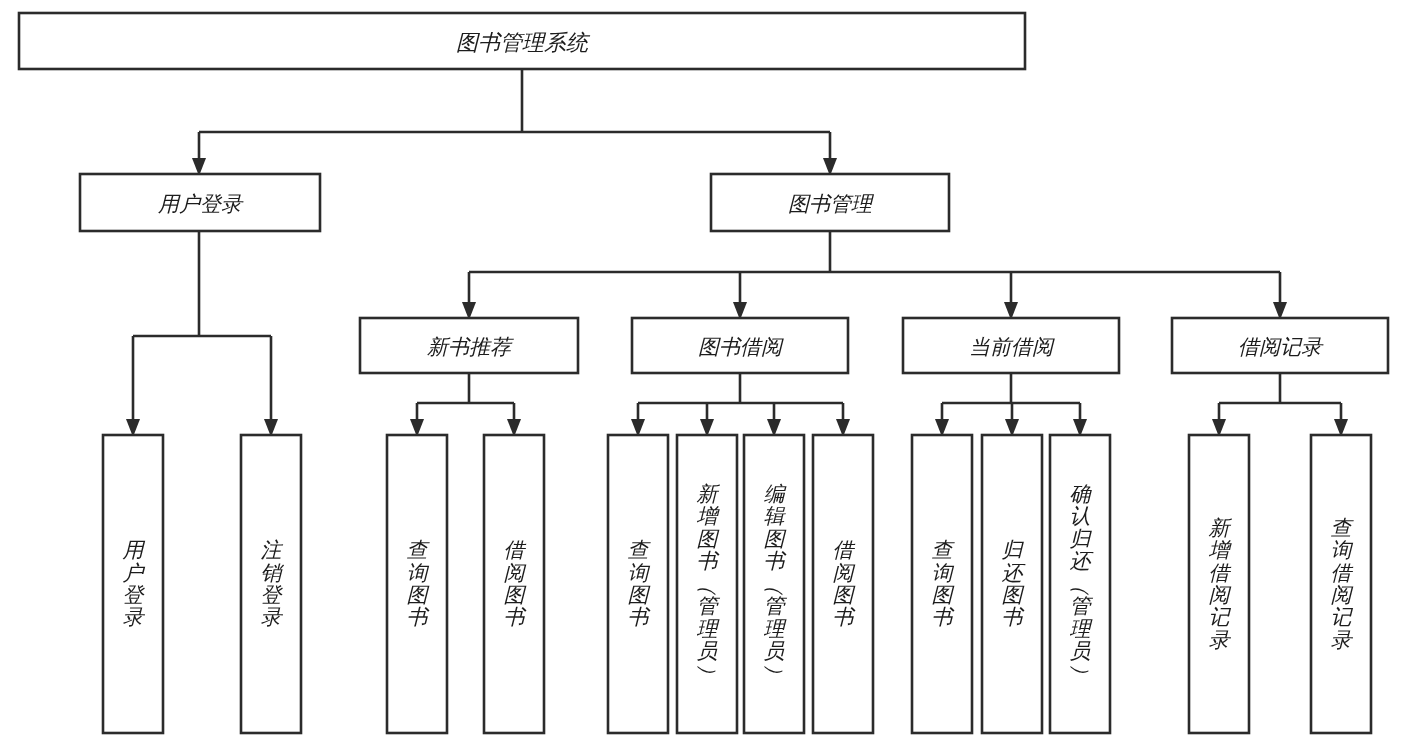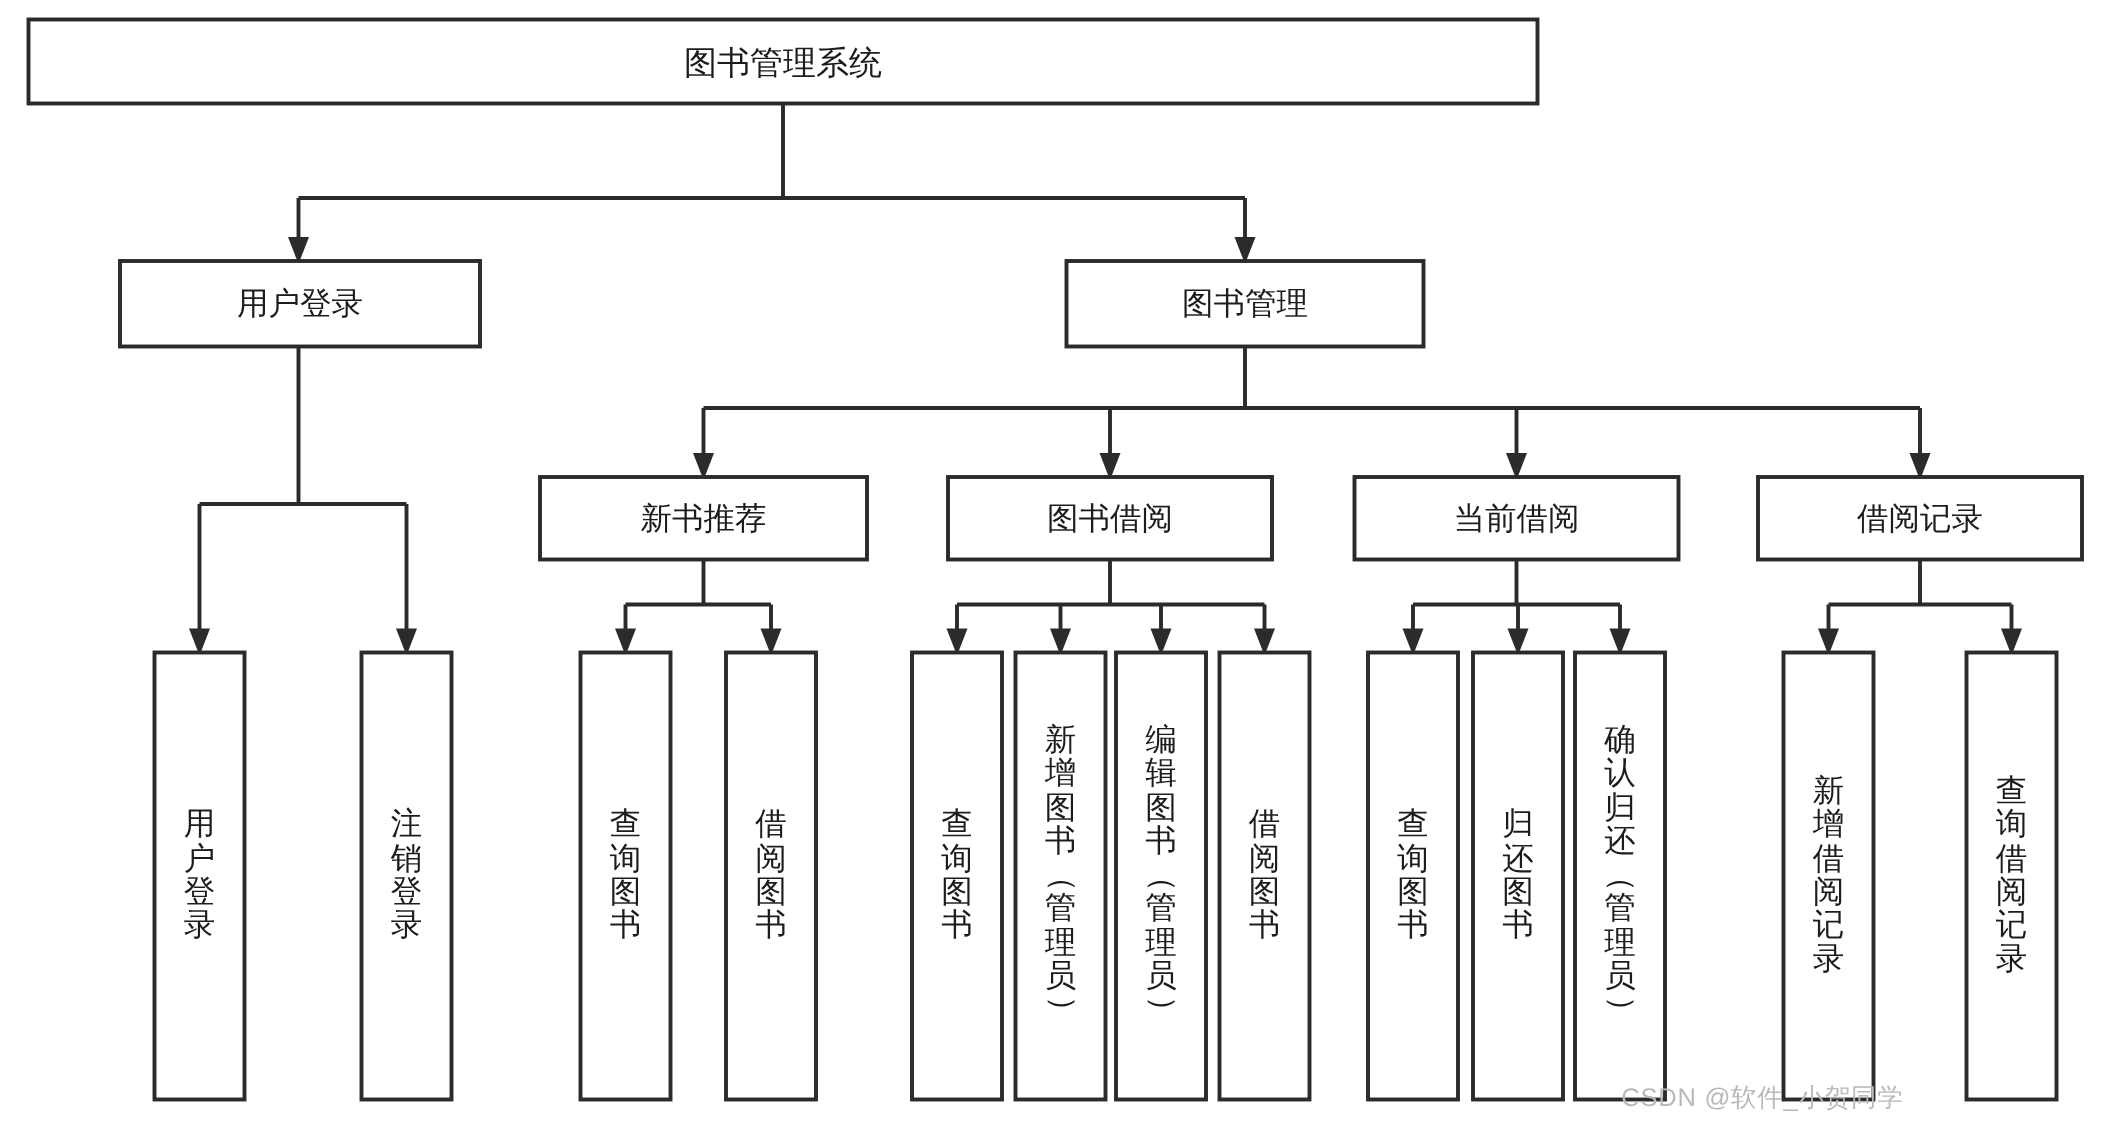--- a/index.html
+++ b/index.html
@@ -12,20 +12,21 @@
     width: 1405px;
     height: 747px;
     font-family: "Liberation Sans", "DejaVu Sans", sans-serif;
     overflow: hidden;
     position: relative;
   }
   #diagram-root {
     position: relative;
     width: 1277px;
     height: 747px;
+    font-style: italic;
   }
   svg#diagram-svg {
     position: absolute;
     top: 0;
     left: 0;
     width: 1405px;
     height: 747px;
     display: block;
   }
   .node-box {
@@ -314,14 +315,13 @@
     </div>
   <div class="leaf-label-wrap" style="left:1311px; top:435px; width:60px; height:298px;">
       <span class="ch">查</span>
       <span class="ch">询</span>
       <span class="ch">借</span>
       <span class="ch">阅</span>
       <span class="ch">记</span>
       <span class="ch">录</span>
     </div>
 
-  <div class="watermark">CSDN @软件_小贺同学</div>
 </div>
 
 </body></html>

